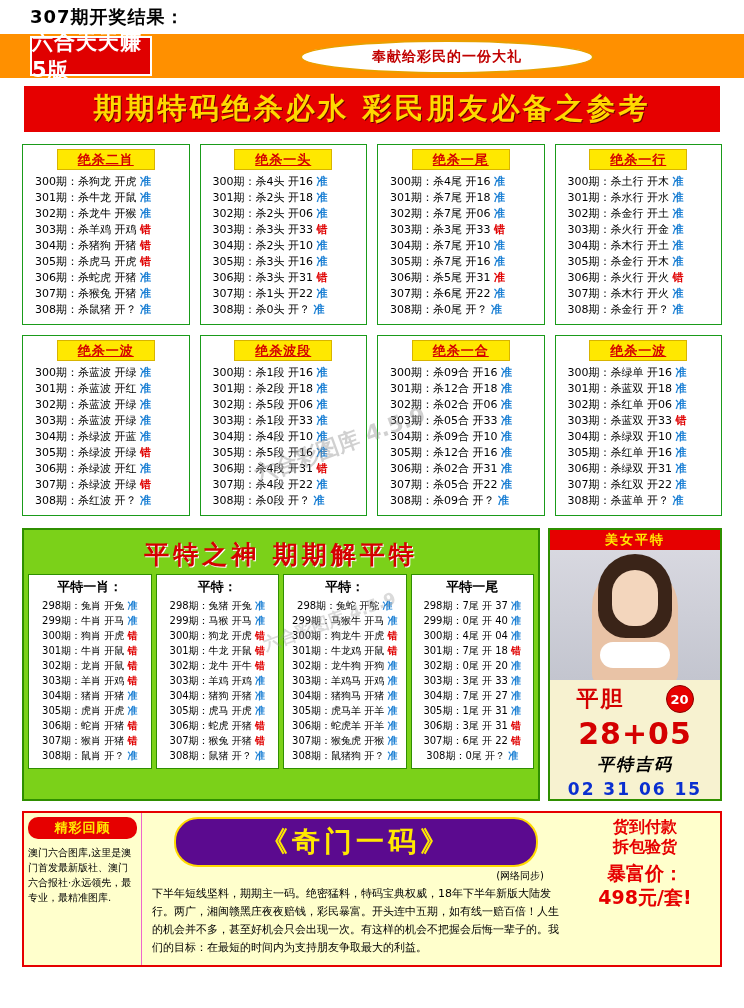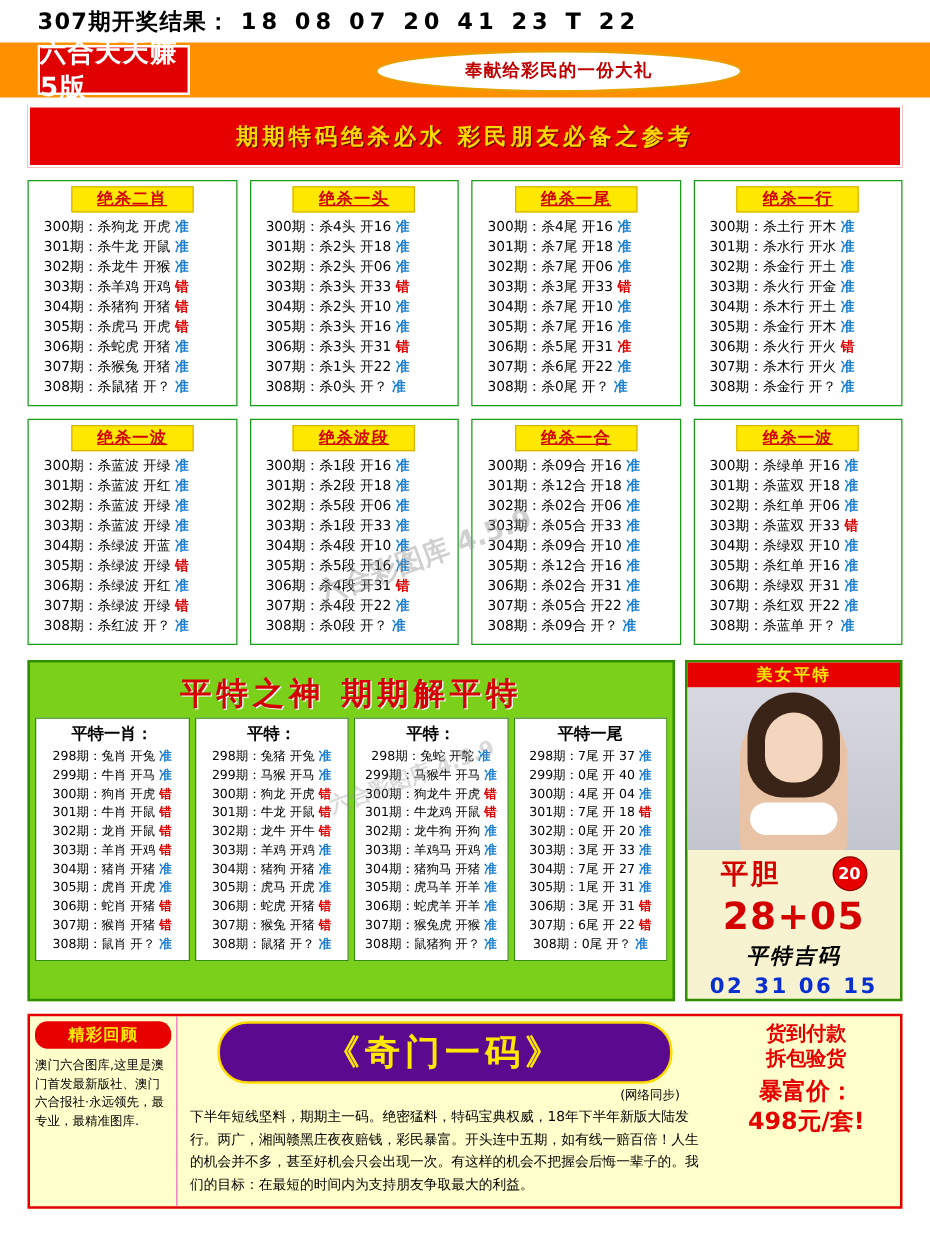--- a/index.html
+++ b/index.html
@@ -33,21 +33,21 @@
     display:flex;align-items:center;justify-content:center;
     border:2px solid #e8a000;
   }
   .ribbon span{color:#c00000;font-weight:bold;font-size:14px;letter-spacing:1px;}
 
   .redbar{
     margin:6px 22px 0 22px;height:46px;background:#e60000;border:2px solid #fff;
     display:flex;align-items:center;justify-content:center;
   }
   .redbar span{
-    color:#ffd800;font-size:18px;font-weight:bold;letter-spacing:3px;
+    color:#ffd800;font-size:29px;font-weight:bold;letter-spacing:3px;
     text-shadow:1px 1px 0 #6b0000;
   }
 
   
   .grid{
     margin:10px 22px 0 22px;background:#fff;
     display:grid;grid-template-columns:repeat(4,1fr);gap:8px 10px;
   }
   .kbox{border:1px solid #1a9b1a;background:#fff;padding:4px 4px 6px 4px;}
   .ktitle{
@@ -152,21 +152,20 @@
     font-size:17px;transform:rotate(-20deg);pointer-events:none;font-weight:bold;
   }
 </style>
 </head>
 <body>
 
 <div class="page">
 
   <div class="topline">
     <span>307期开奖结果：</span>
-    <span class="res">18 08 07 20 41 23 T 22</span>
   </div>
 
   <div class="bandrow">
     <div class="logo">六合天天赚5版</div>
     <div class="ribbon">
       <span>奉献给彩民的一份大礼</span>
     </div>
   </div>
 
   <div class="redbar">

